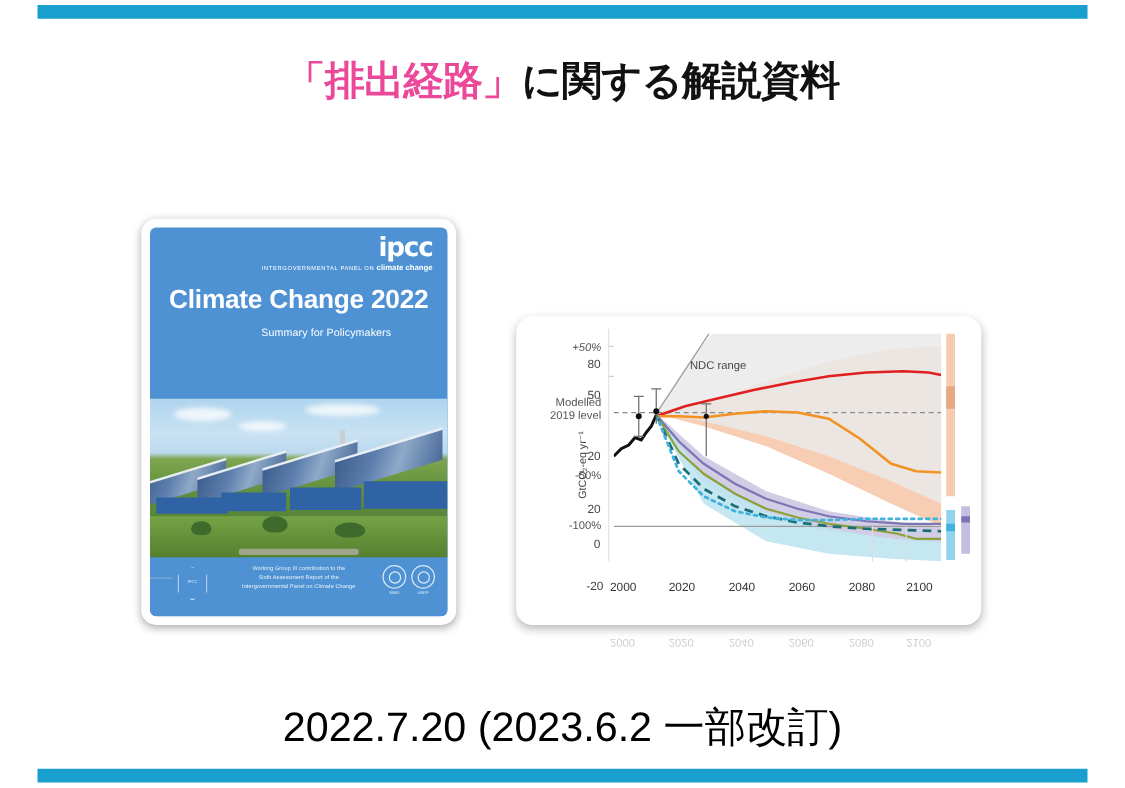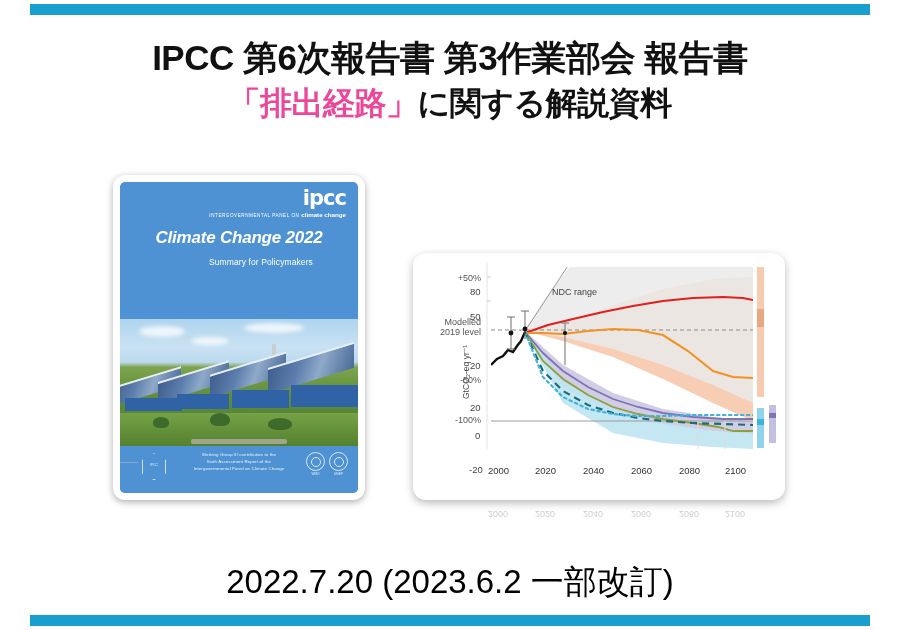--- a/index.html
+++ b/index.html
@@ -41,21 +41,21 @@
     letter-spacing:-1px;font-family:"DejaVu Sans",sans-serif;
   }
   .ipcc-tag{
     font-size:4.6px;color:#ffffff;letter-spacing:.55px;margin-top:2px;
     white-space:nowrap;
   }
   .ipcc-tag b{font-size:6.2px;letter-spacing:0;}
   .cover-title{
     position:absolute;left:0;right:0;top:46px;text-align:center;color:#fff;
   }
-  .cc-1{font-size:17px;font-weight:bold;letter-spacing:-.2px;font-style:italic;}
+  .cc-1{font-size:21px;font-weight:bold;letter-spacing:-.2px;}
   .cc-2{font-size:13.5px;margin-top:5px;letter-spacing:-.2px;}
   .cc-3{font-size:8.5px;margin-top:9px;letter-spacing:.1px;margin-left:44px;}
 
   
   .cover-photo{
     position:absolute;left:0;right:0;top:44%;height:41%;
     background:
       linear-gradient(to bottom,#AFD4EE 0%,#C9E2F3 22%,#BBD9EE 34%,#7FA44F 38%,#6E9A44 48%,#5E8C3C 62%,#4E7A33 100%);
     overflow:hidden;
   }
@@ -115,21 +115,20 @@
   .ax-x{position:absolute;font-size:9.5px;color:#333;}
   .ndc-label{position:absolute;font-size:9px;color:#444;}
 </style>
 </head>
 <body>
 
 <div class="rule top"></div>
 <div class="rule bottom"></div>
 
 <div class="title-block">
-  <div class="title-main">IPCC 第6次報告書 第3作業部会 報告書</div>
   <div class="title-sub">
     <span class="hl">「排出経路」</span><span>に関する解説資料</span>
   </div>
 </div>
 
 <div class="cover-wrap">
   <div class="cover">
 
     <div class="cover-top">
       <div class="ipcc-logo">
@@ -249,21 +248,21 @@
     <rect x="344" y="166" width="7" height="6" fill="#3FB3DE"></rect>
     <rect x="356" y="152" width="7" height="38" fill="#C3BFE0"></rect>
     <rect x="356" y="160" width="7" height="5" fill="#7E74B4"></rect>
 
     <g stroke="#CFCFCF" stroke-width="1">
       <line x1="74" y1="24" x2="78" y2="24"></line>
       <line x1="74" y1="48" x2="78" y2="48"></line>
     </g>
   </svg>
 
-  <div class="ax-left" style="left:6px;top:20px;width:62px;">+50%</div>
+  <div class="ax-left" style="left:6px;top:20px;width:62px;font-style:italic;">+50%</div>
   <div class="ax-left" style="left:2px;top:64px;width:66px;">Modelled<br>2019 level</div>
   <div class="ax-left" style="left:6px;top:122px;width:62px;">-50%</div>
   <div class="ax-left" style="left:6px;top:162px;width:62px;">-100%</div>
 
   <div class="ax-num" style="left:57px;top:18px;">80</div>
   <div class="ax-num" style="left:57px;top:43px;">50</div>
   <div class="ax-num" style="left:57px;top:92px;">20</div>
   <div class="ax-num" style="left:57px;top:134px;">20</div>
   <div class="ax-num" style="left:62px;top:162px;">0</div>
   <div class="ax-num" style="left:56px;top:196px;">-20</div>

